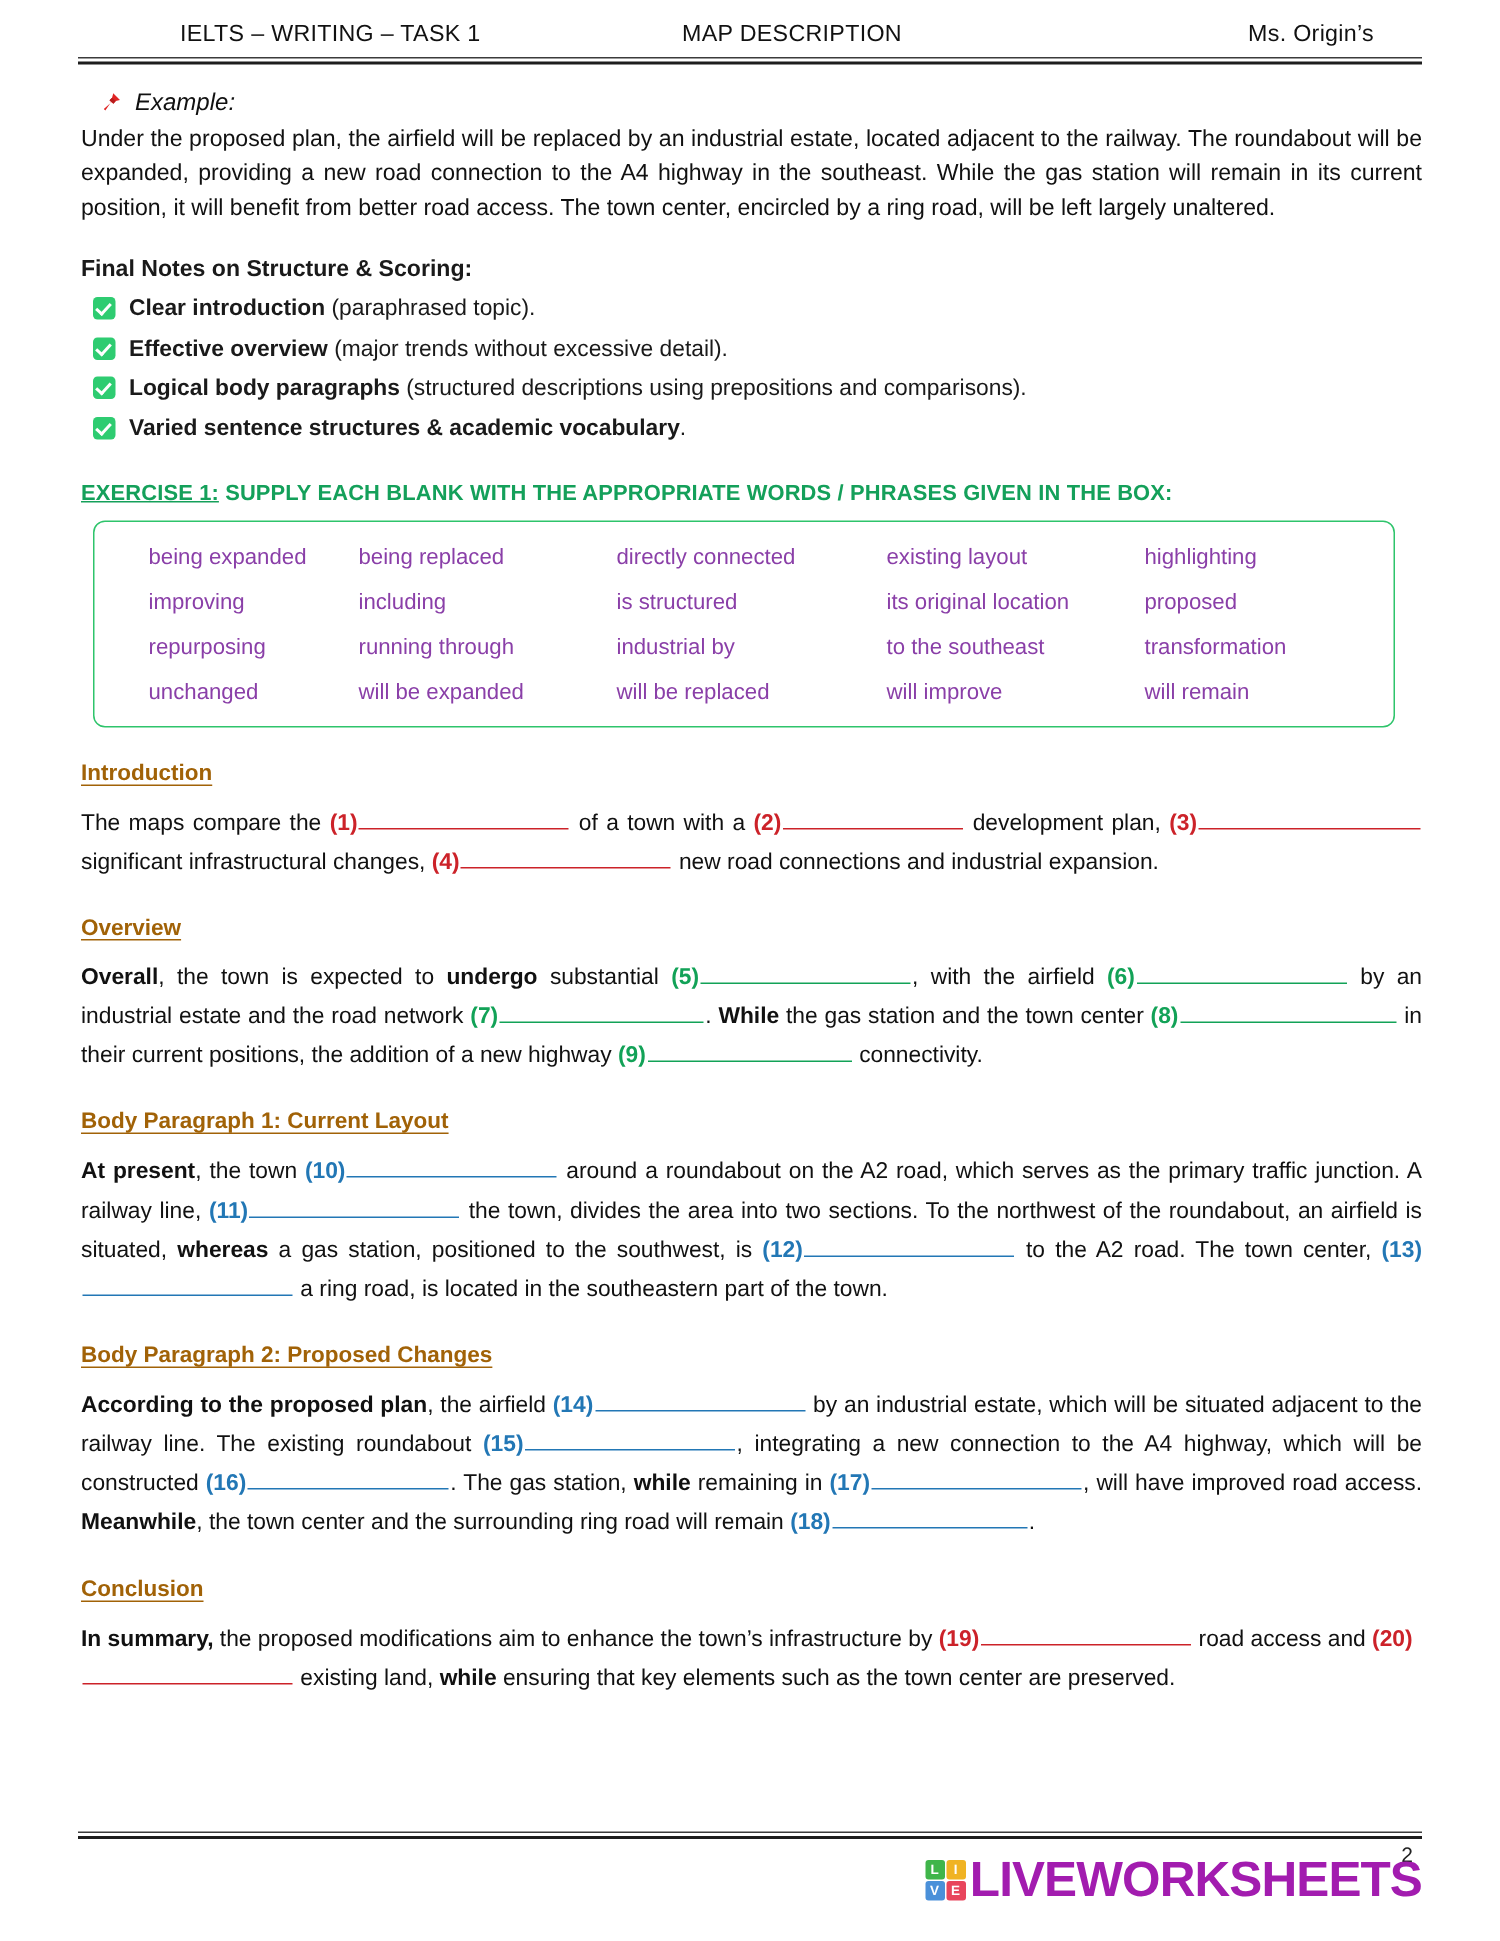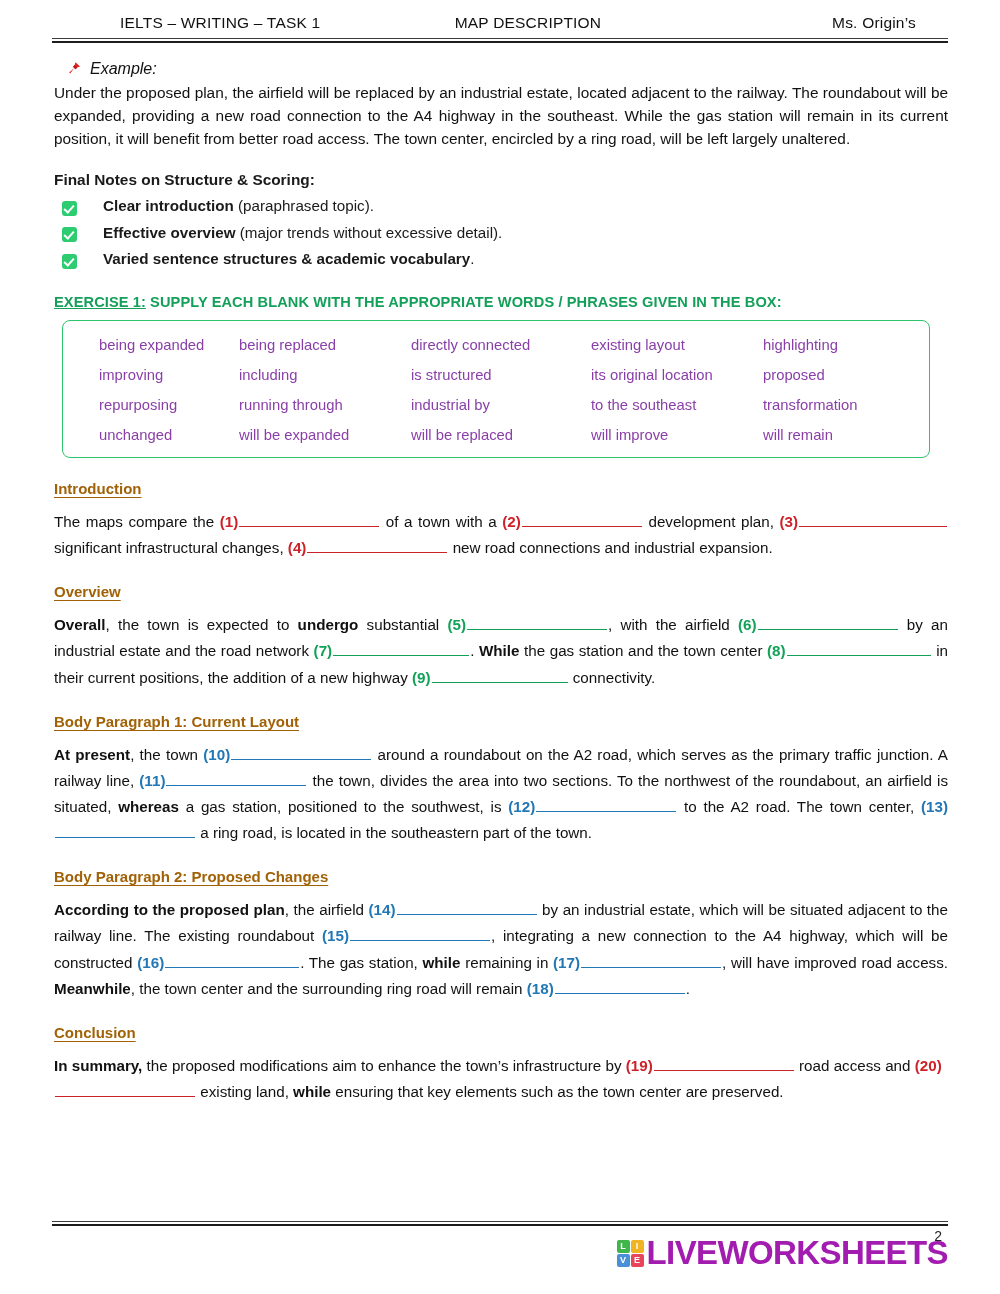--- a/index.html
+++ b/index.html
@@ -64,22 +64,22 @@
   }
 
   
   .notes-title {
     font-weight: bold;
     font-size: 15.4px;
     margin: 20px 0 7px 2px;
   }
   .note-row {
     display: flex;
-    align-items: flex-end;
-    gap: 26px;
+    align-items: flex-start;
+    gap: 9px;
     margin: 0 0 7px 10px;
     font-size: 15.2px;
     line-height: 1.3;
   }
   .check-box {
     width: 15px; height: 15px;
     border-radius: 3px;
     background: #2ecc71;
     flex: 0 0 auto;
     position: relative;
@@ -239,20 +239,24 @@
 
   <div class="notes-title">Final Notes on Structure &amp; Scoring:</div>
   <div>
     <div class="note-row">
       <span class="check-box"></span>
       <span><span class="note-strong">Clear introduction</span><span> (paraphrased topic).</span></span>
     </div>
     <div class="note-row">
       <span class="check-box"></span>
       <span><span class="note-strong">Effective overview</span><span> (major trends without excessive detail).</span></span>
+    </div>
+    <div class="note-row">
+      <span class="check-box"></span>
+      <span><span class="note-strong">Logical body paragraphs</span><span> (structured descriptions using prepositions and comparisons).</span></span>
     </div>
     <div class="note-row">
       <span class="check-box"></span>
       <span><span class="note-strong">Varied sentence structures &amp; academic vocabulary</span><span>.</span></span>
     </div>
   </div>
 
   <div class="exercise-head">
     <span class="ex-num">EXERCISE 1:</span><span> SUPPLY EACH BLANK WITH THE APPROPRIATE WORDS / PHRASES GIVEN IN THE BOX:</span>
   </div>

